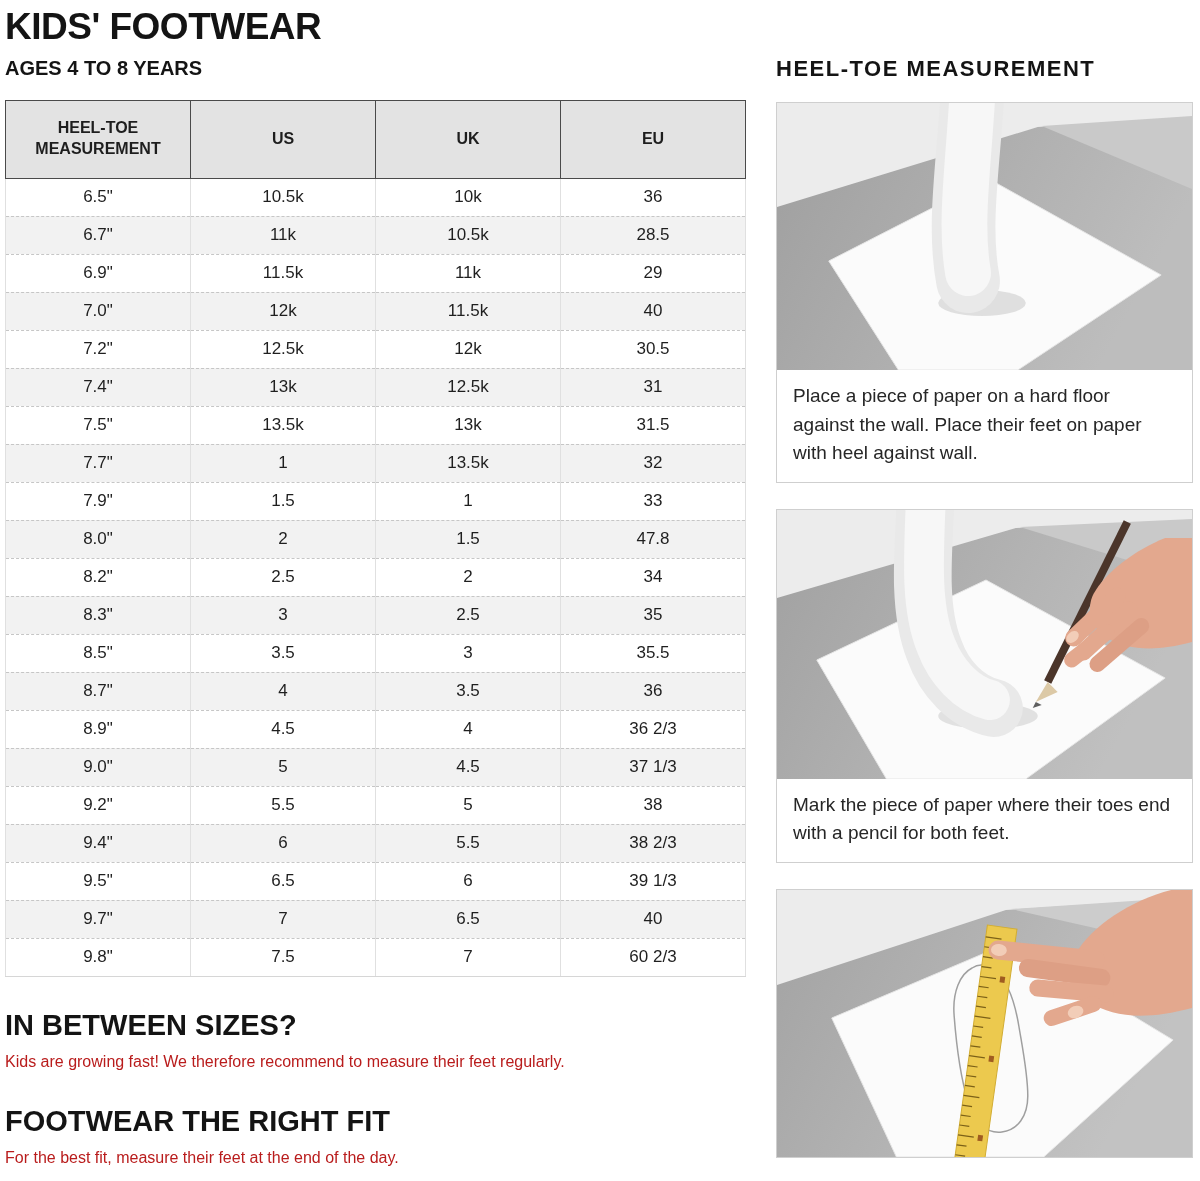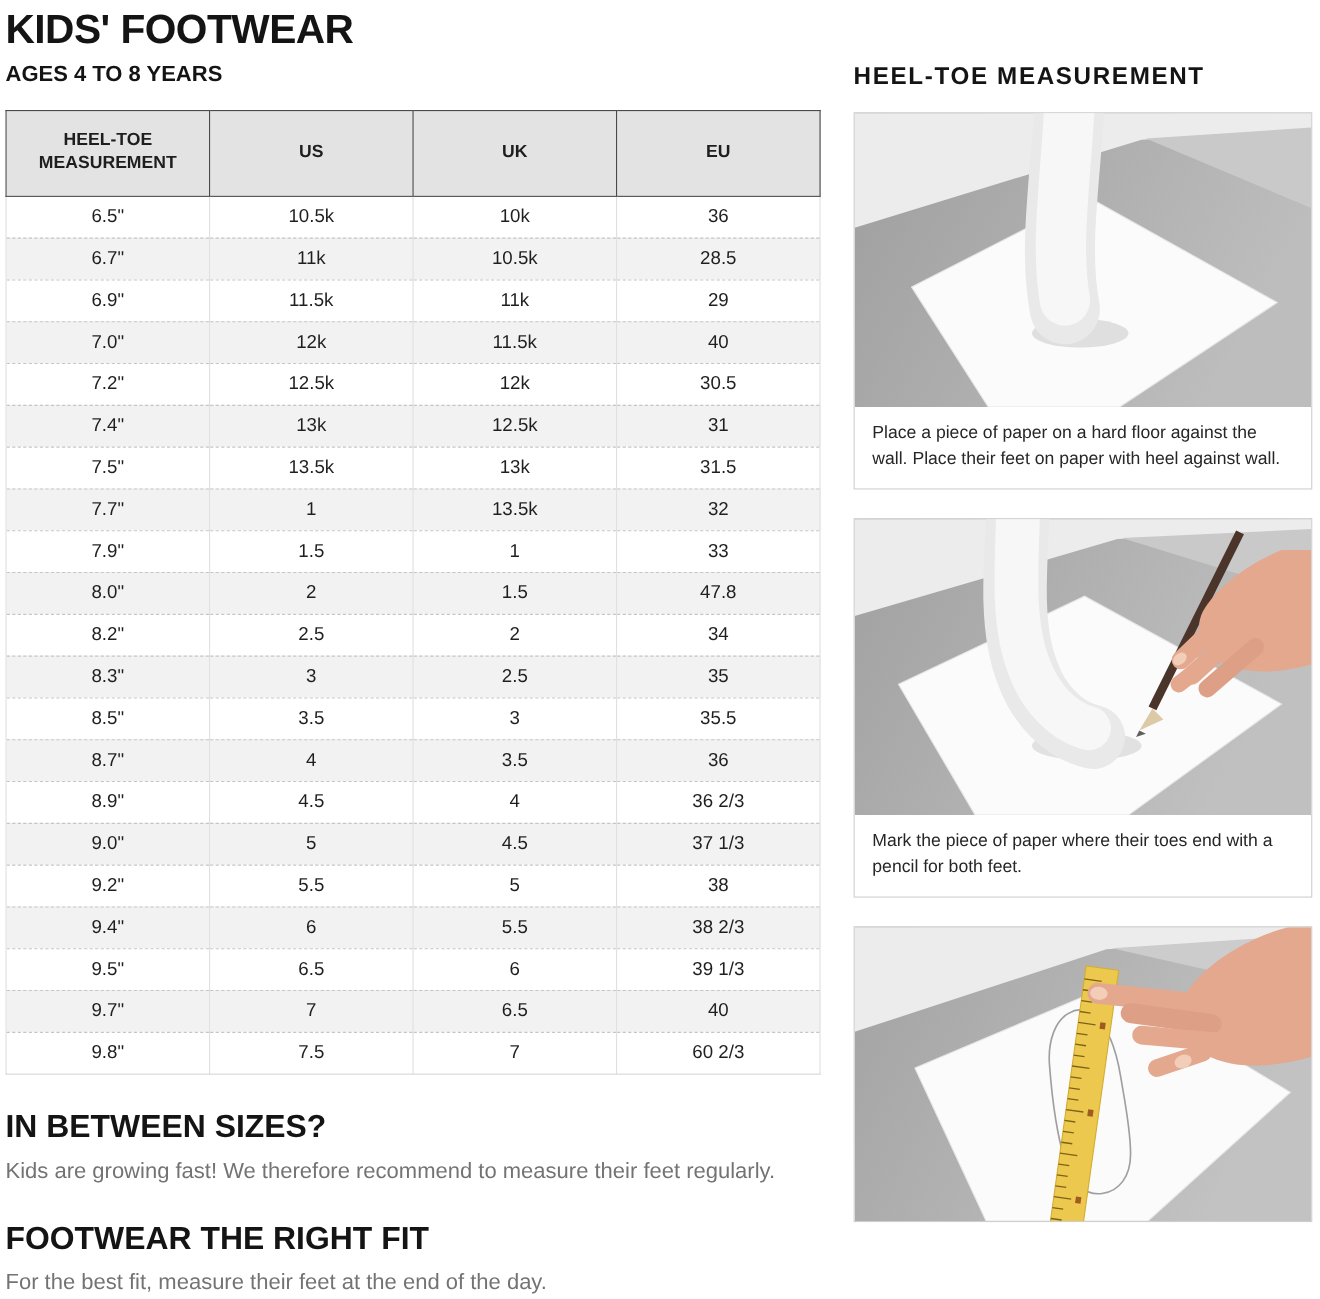--- a/index.html
+++ b/index.html
@@ -18,28 +18,28 @@
   }
   .size-table tbody td {
     height:38px; text-align:center; font-size:17px; color:#1f1f1f;
     border-left:1px solid #e0e0e0; border-right:1px solid #e0e0e0; border-top:1px dashed #c6c6c6;
     padding:0;
   }
   .size-table tbody tr:nth-child(even) { background:#f2f2f2; }
   .size-table tbody tr:last-child td { border-bottom:1px solid #d6d6d6; }
 
   .note-heading { font-size:29px; font-weight:bold; margin:32px 0 0 0; color:#141414; line-height:1.15; }
-  .note-text { font-size:20px; margin:10px 0 0 0; color:#737373; line-height:1.3; }
+  .note-text { font-size:16px; margin:10px 0 0 0; color:#b91c1c; line-height:1.3; }
 
   
   .right-col { position:absolute; left:776px; top:56px; width:417px; }
   .guide-title { font-size:22px; font-weight:bold; letter-spacing:1.5px; margin:0 0 20px 0; color:#141414; line-height:26px; }
   .step-panel { border:1px solid #cfcfcf; background:#fff; margin-bottom:26px; }
   .step-photo { display:block; width:415px; }
-  .step-caption { padding:12px 16px 14px 16px; font-size:16px; line-height:1.5; color:#262626; }
+  .step-caption { padding:12px 16px 14px 16px; font-size:19px; line-height:1.5; color:#262626; }
 </style>
 </head>
 <body>
 
 <div class="canvas">
 
   <div class="left-col">
     <h1 class="page-title">KIDS' FOOTWEAR</h1>
     <h2 class="page-subtitle">AGES 4 TO 8 YEARS</h2>
 

